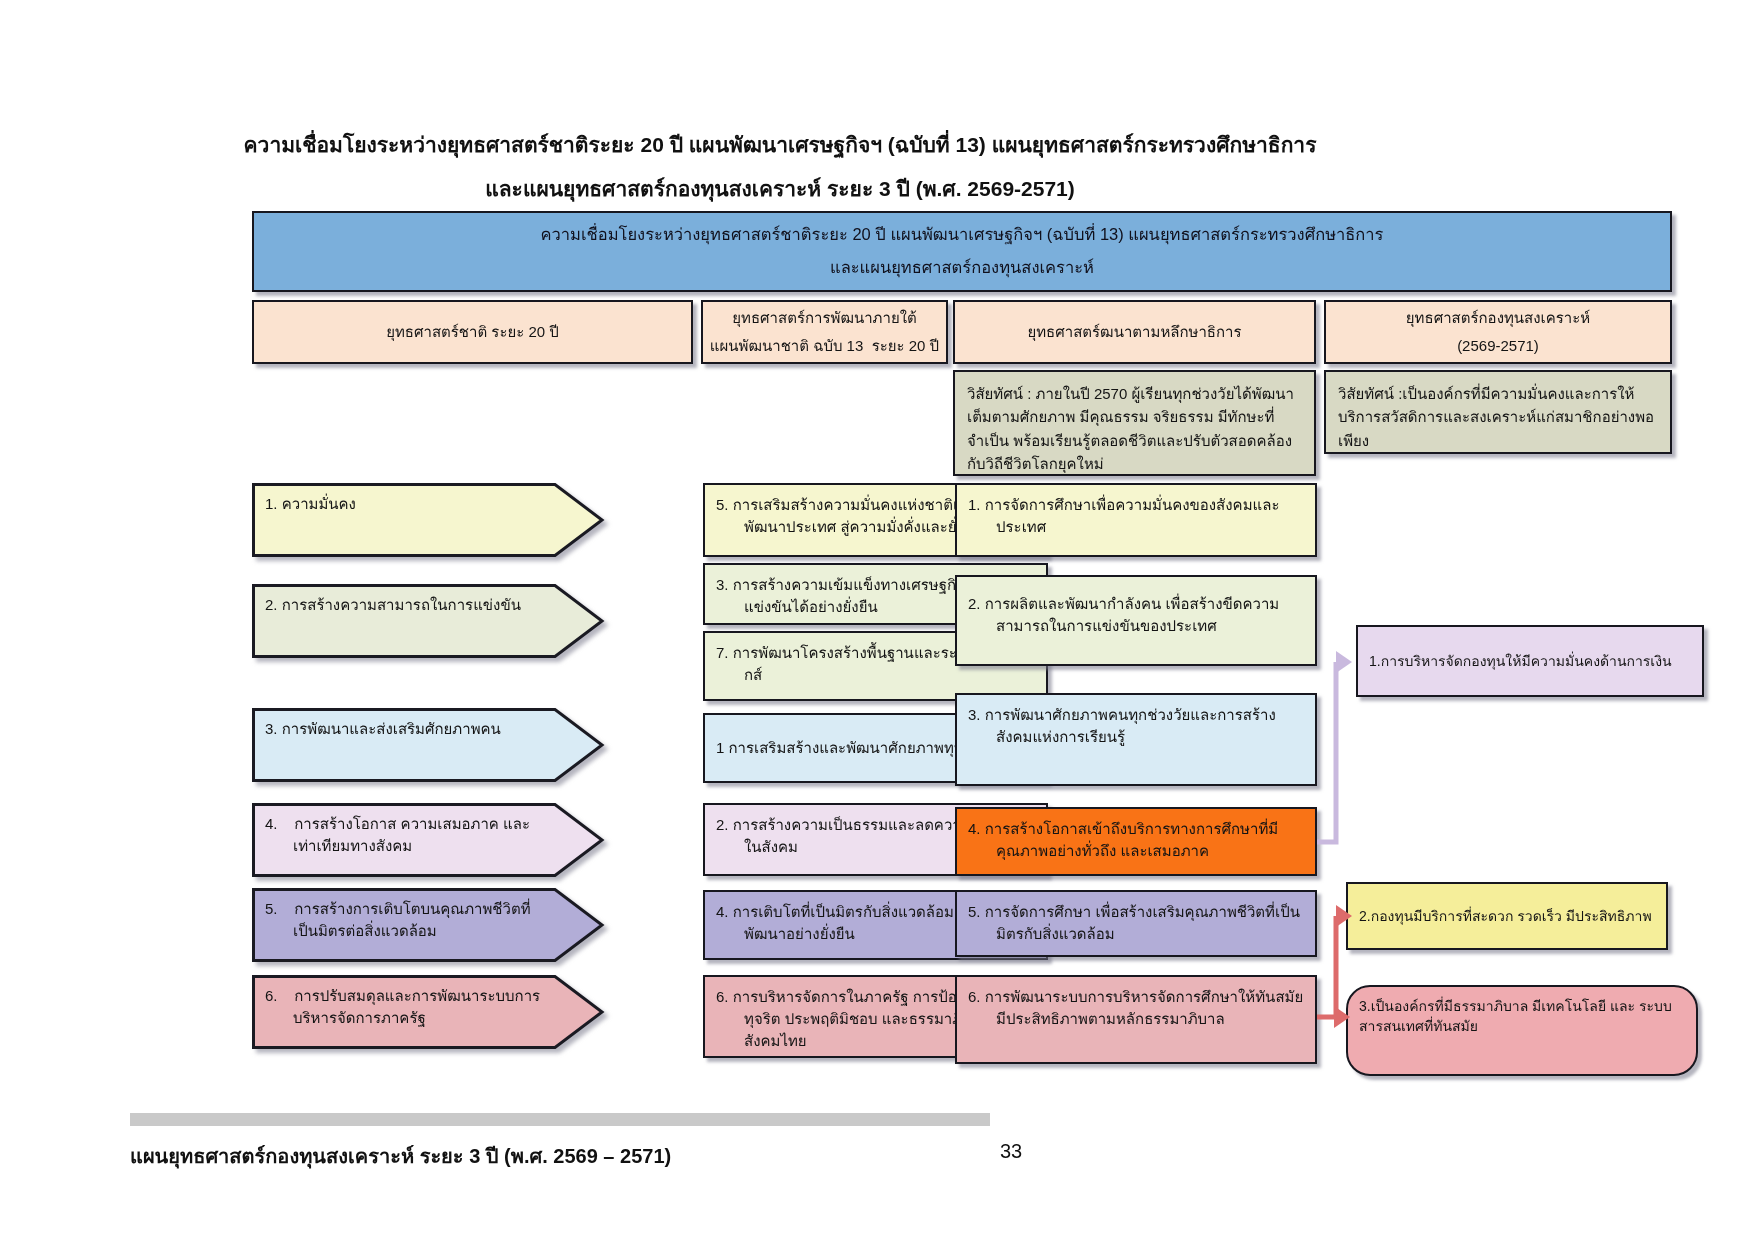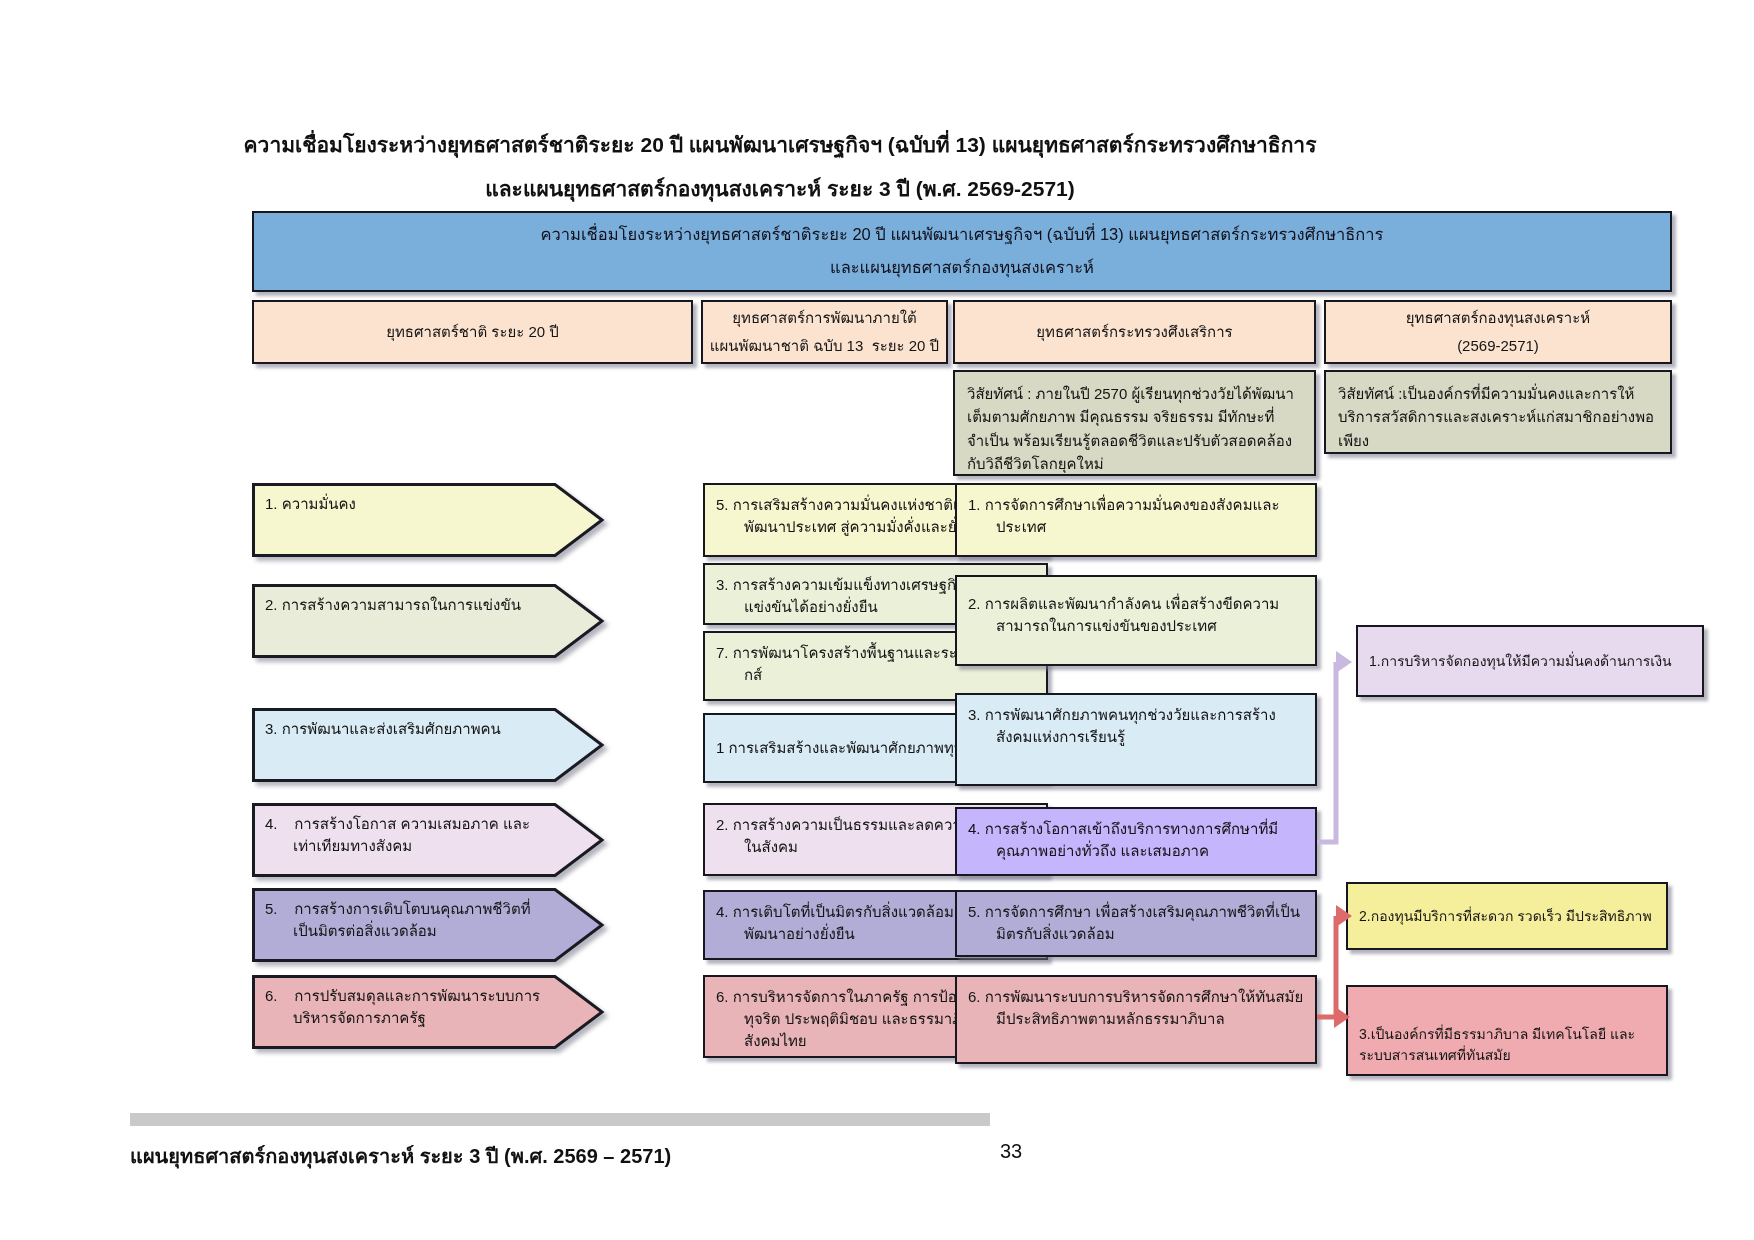--- a/index.html
+++ b/index.html
@@ -45,21 +45,21 @@
   </div>
 
   <div class="abs box hdr" style="left: 252px; top: 300px; width: 441px; height: 64px; background: rgb(251, 227, 208);">
     <span class="bt">ยุทธศาสตร์ชาติ ระยะ 20 ปี</span>
   </div>
   <div class="abs box hdr" style="left: 701px; top: 300px; width: 247px; height: 64px; background: rgb(251, 227, 208);">
     <span class="bt">ยุทธศาสตร์การพัฒนาภายใต้</span>
     <span class="bt">แผนพัฒนาชาติ ฉบับ 13  ระยะ 20 ปี</span>
   </div>
   <div class="abs box hdr" style="left: 953px; top: 300px; width: 363px; height: 64px; background: rgb(251, 227, 208);">
-    <span class="bt">ยุทธศาสตร์กระทรวงศึงเสริการ</span>
+    <span class="bt">ยุทธศาสตร์ฒนาตามหลึกษาธิการ</span>
   </div>
   <div class="abs box hdr" style="left: 1324px; top: 300px; width: 348px; height: 64px; background: rgb(251, 227, 208);">
     <span class="bt">ยุทธศาสตร์กองทุนสงเคราะห์</span>
     <span class="bt">(2569-2571)</span>
   </div>
 
   <div class="abs box vision" style="left: 953px; top: 370px; width: 363px; height: 106px; padding: 10px 12px; background: rgb(216, 217, 196);">
     <span class="bt">วิสัยทัศน์ : ภายในปี 2570 ผู้เรียนทุกช่วงวัยได้พัฒนาเต็มตามศักยภาพ มีคุณธรรม จริยธรรม มีทักษะที่จำเป็น พร้อมเรียนรู้ตลอดชีวิตและปรับตัวสอดคล้องกับวิถีชีวิตโลกยุคใหม่</span>
   </div>
   <div class="abs box vision" style="left: 1324px; top: 370px; width: 348px; height: 84px; padding: 10px 12px; background: rgb(216, 217, 196);">
@@ -139,37 +139,37 @@
 
   <div class="abs box cell-text" style="left: 955px; top: 483px; width: 362px; height: 74px; background: rgb(246, 246, 207);">
     <span class="bt hang">1. การจัดการศึกษาเพื่อความมั่นคงของสังคมและประเทศ</span>
     </div>
   <div class="abs box cell-text" style="left: 955px; top: 575px; width: 362px; height: 91px; padding-top: 16px; background: rgb(235, 241, 217);">
     <span class="bt hang">2. การผลิตและพัฒนากำลังคน เพื่อสร้างขีดความสามารถในการแข่งขันของประเทศ</span>
     </div>
   <div class="abs box cell-text" style="left: 955px; top: 693px; width: 362px; height: 93px; background: rgb(217, 235, 245);">
     <span class="bt hang">3. การพัฒนาศักยภาพคนทุกช่วงวัยและการสร้างสังคมแห่งการเรียนรู้</span>
     </div>
-  <div class="abs box cell-text" style="left: 955px; top: 807px; width: 362px; height: 69px; background: #c4b5fd;">
+  <div class="abs box cell-text" style="left: 955px; top: 807px; width: 362px; height: 69px; background: #f97316;">
     <span class="bt hang">4. การสร้างโอกาสเข้าถึงบริการทางการศึกษาที่มีคุณภาพอย่างทั่วถึง และเสมอภาค</span>
     </div>
   <div class="abs box cell-text" style="left: 955px; top: 890px; width: 362px; height: 67px; background: rgb(178, 173, 215);">
     <span class="bt hang">5. การจัดการศึกษา เพื่อสร้างเสริมคุณภาพชีวิตที่เป็นมิตรกับสิ่งแวดล้อม</span>
     </div>
   <div class="abs box cell-text" style="left: 955px; top: 975px; width: 362px; height: 89px; background: rgb(233, 180, 184);">
     <span class="bt hang">6. การพัฒนาระบบการบริหารจัดการศึกษาให้ทันสมัย มีประสิทธิภาพตามหลักธรรมาภิบาล</span>
     </div>
 
   <div class="abs box cell-text" style="left: 1356px; top: 625px; width: 348px; height: 72px; display: flex; align-items: center; font-size: 14px; background: rgb(231, 217, 238);">
     <span class="bt">1.การบริหารจัดกองทุนให้มีความมั่นคงด้านการเงิน</span>
     </div>
   <div class="abs box cell-text" style="left: 1346px; top: 882px; width: 322px; height: 68px; display: flex; align-items: center; font-size: 14px; background: rgb(245, 238, 154);">
     <span class="bt">2.กองทุนมีบริการที่สะดวก รวดเร็ว มีประสิทธิภาพ</span>
     </div>
-  <div class="abs box cell-text" style="left: 1346px; top: 985px; width: 322px; height: 91px; display: flex; align-items: flex-end; font-size: 14px; background: rgb(239, 171, 176);">
+  <div class="abs box cell-text" style="left: 1346px; top: 985px; width: 352px; height: 91px; display: flex; align-items: flex-start; font-size: 14px; background: rgb(239, 171, 176); border-radius: 24px;">
     <span class="bt">3.เป็นองค์กรที่มีธรรมาภิบาล มีเทคโนโลยี และ ระบบสารสนเทศที่ทันสมัย</span>
     </div>
 
   <svg class="abs" style="left:0;top:0;width:1754px;height:1240px;pointer-events:none;">
     <path d="M1317 842 H1336 V662" fill="none" stroke-width="5" stroke="#c9b9de"></path>
     <polygon points="1336,651 1352,662 1336,673" fill="#c9b9de"></polygon>
     <path d="M1317 1017 H1336 V916" fill="none" stroke-width="5" stroke="#dd6b6b"></path>
     <polygon points="1336,905 1352,916 1336,927" fill="#dd6b6b"></polygon>
     <polygon points="1334,1006 1350,1017 1334,1028" fill="#dd6b6b"></polygon>
   </svg>

